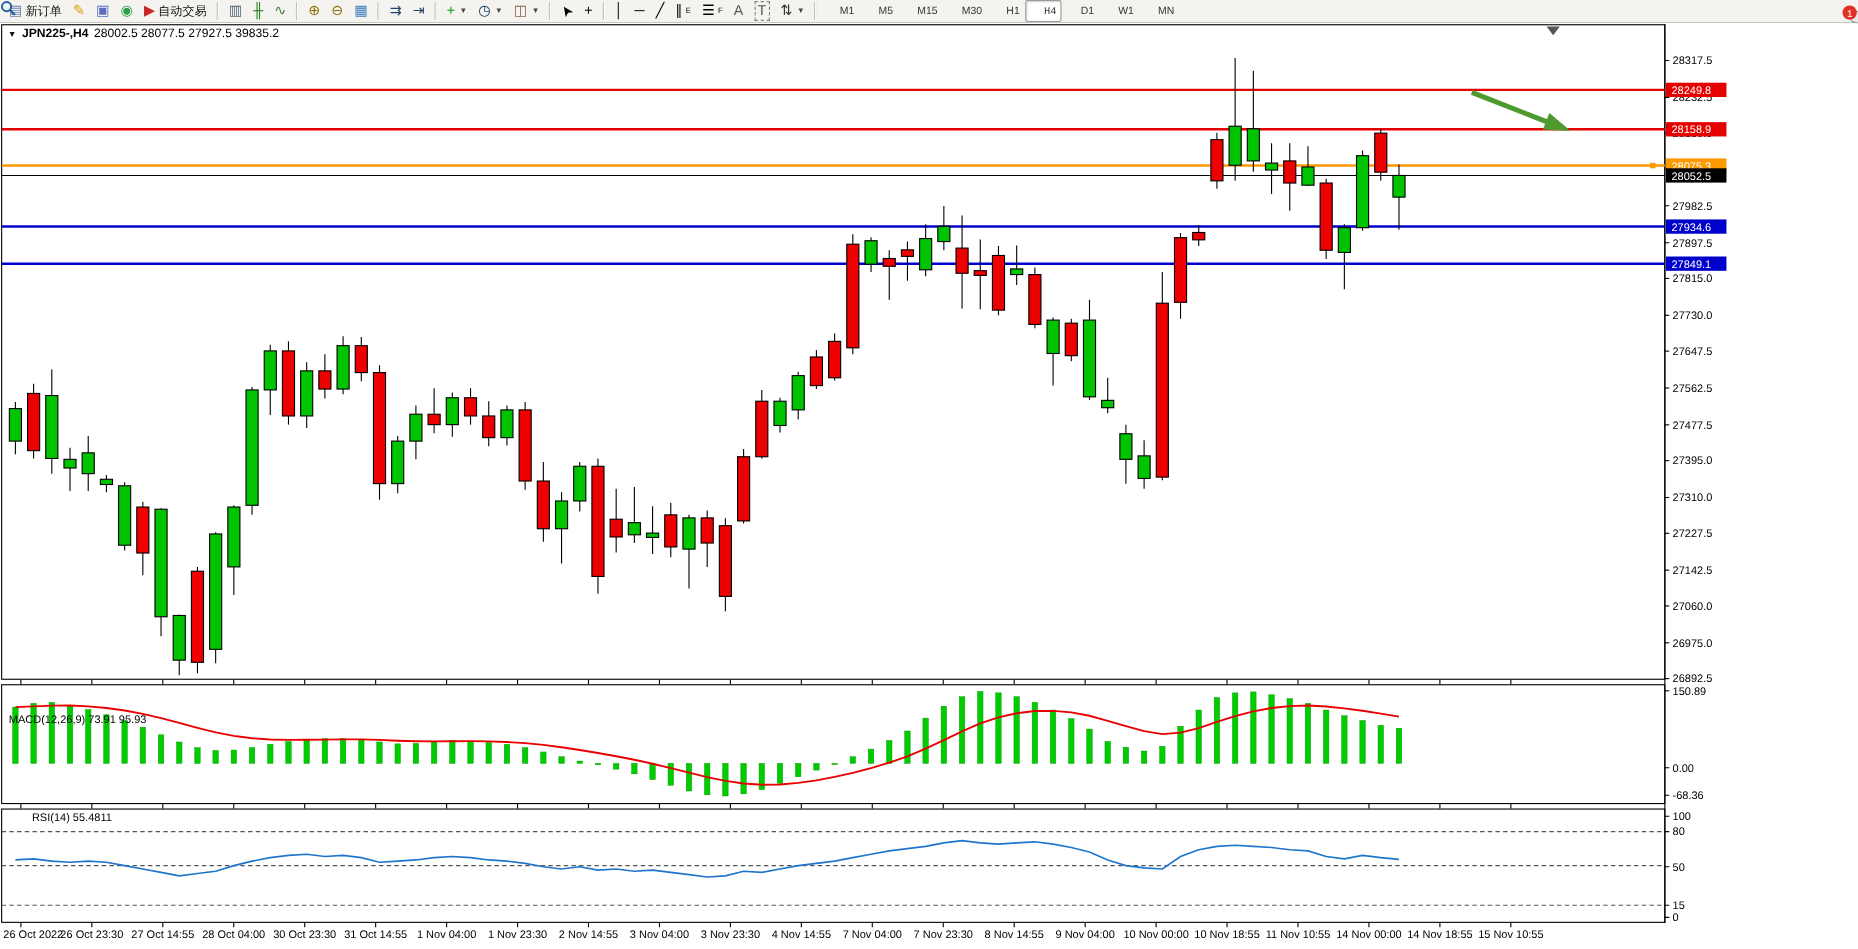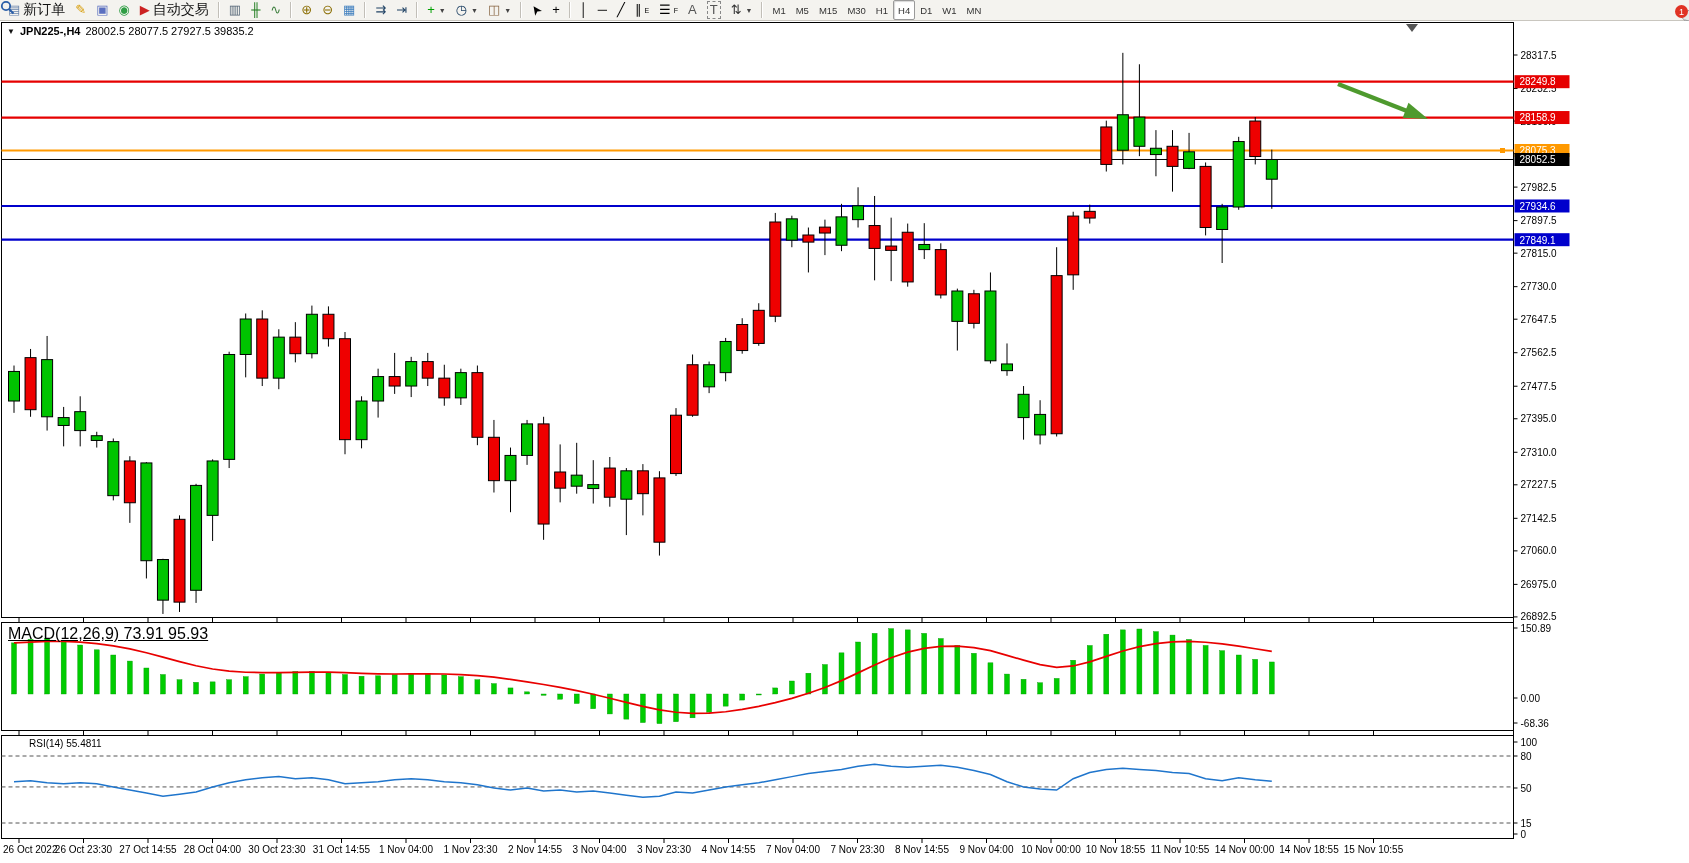--- a/index.html
+++ b/index.html
@@ -3,37 +3,37 @@
 <meta charset="utf-8">
 <style>
   html,body{margin:0;padding:0;background:#fff;}
   body{width:1689px;height:863px;overflow:hidden;font-family:"Liberation Sans",sans-serif;position:relative;}
   
   #toolbar{position:absolute;left:0;top:0;width:1689px;height:21px;background:#f4f3ef;
     border-bottom:1px solid #c9c6bf;display:flex;align-items:center;padding-left:3px;box-sizing:border-box;}
   .tbtn{height:18px;display:flex;align-items:center;gap:3px;padding:0 4px;border:1px solid transparent;
     border-radius:2px;cursor:default;white-space:nowrap;}
   .tbtn .glyph{font-size:13px;line-height:16px;}
-  .tbtn .lbl{font-size:14px;color:#111;}
+  .tbtn .lbl{font-size:11px;color:#111;}
   .tbtn .caret{font-size:7px;color:#444;margin-left:1px;}
-  .tbtn.active{background:#ffffff;border:1px solid #9a9a9a;box-shadow:inset 1px 1px 1px #d7d7d7;}
-  .tf .lbl{font-size:9.5px;color:#333;}
+  .tbtn.active{background:#ffffff;border:1px solid #9a9a9a;box-shadow:inset 1px 1px 1px #d7d7d7;font-family:Liberation Mono, monospace;}
+  .tf .lbl{font-size:9.5px;color:#333;margin-left:12px;}
   .sep{width:1px;height:16px;background:#c2bfb8;margin:0 4px;border-right:1px solid #fff;}
   #tb-right{margin-left:auto;display:flex;align-items:center;gap:6px;padding-right:8px;}
   .badge{position:absolute;top:-5px;right:-7px;background:#e03224;color:#fff;font-size:9px;
     width:13px;height:13px;border-radius:50%;display:flex;align-items:center;justify-content:center;}
   .rot{display:inline-block;transform:rotate(-125deg);}
   .tlabel{border:1px dashed #888;font-size:9px;padding:0 2px;}
   
   #chartwrap{position:absolute;left:0;top:21px;width:1689px;height:842px;background:#fff;}
   svg{position:absolute;left:0;top:0;}
   .overlay{position:absolute;color:#000;z-index:5;}
   #title-overlay{left:7px;top:4px;font-size:11px;display:flex;align-items:center;gap:5px;}
   #title-overlay .dd{font-size:8px;color:#111;}
-  #macd-overlay{left:8px;top:604px;font-size:16px;text-decoration:underline;}
+  #macd-overlay{left:8px;top:628px;font-size:10px;}
   #rsi-overlay{left:8px;top:717px;font-size:10px;padding-left:21px;}
 </style>
 </head>
 <body>
 
 <div id="toolbar">
     <div class="tbtn">
       <span class="glyph" style="color: rgb(107, 134, 173);">▤</span>
       <span class="lbl">新订单</span>
     </div>

